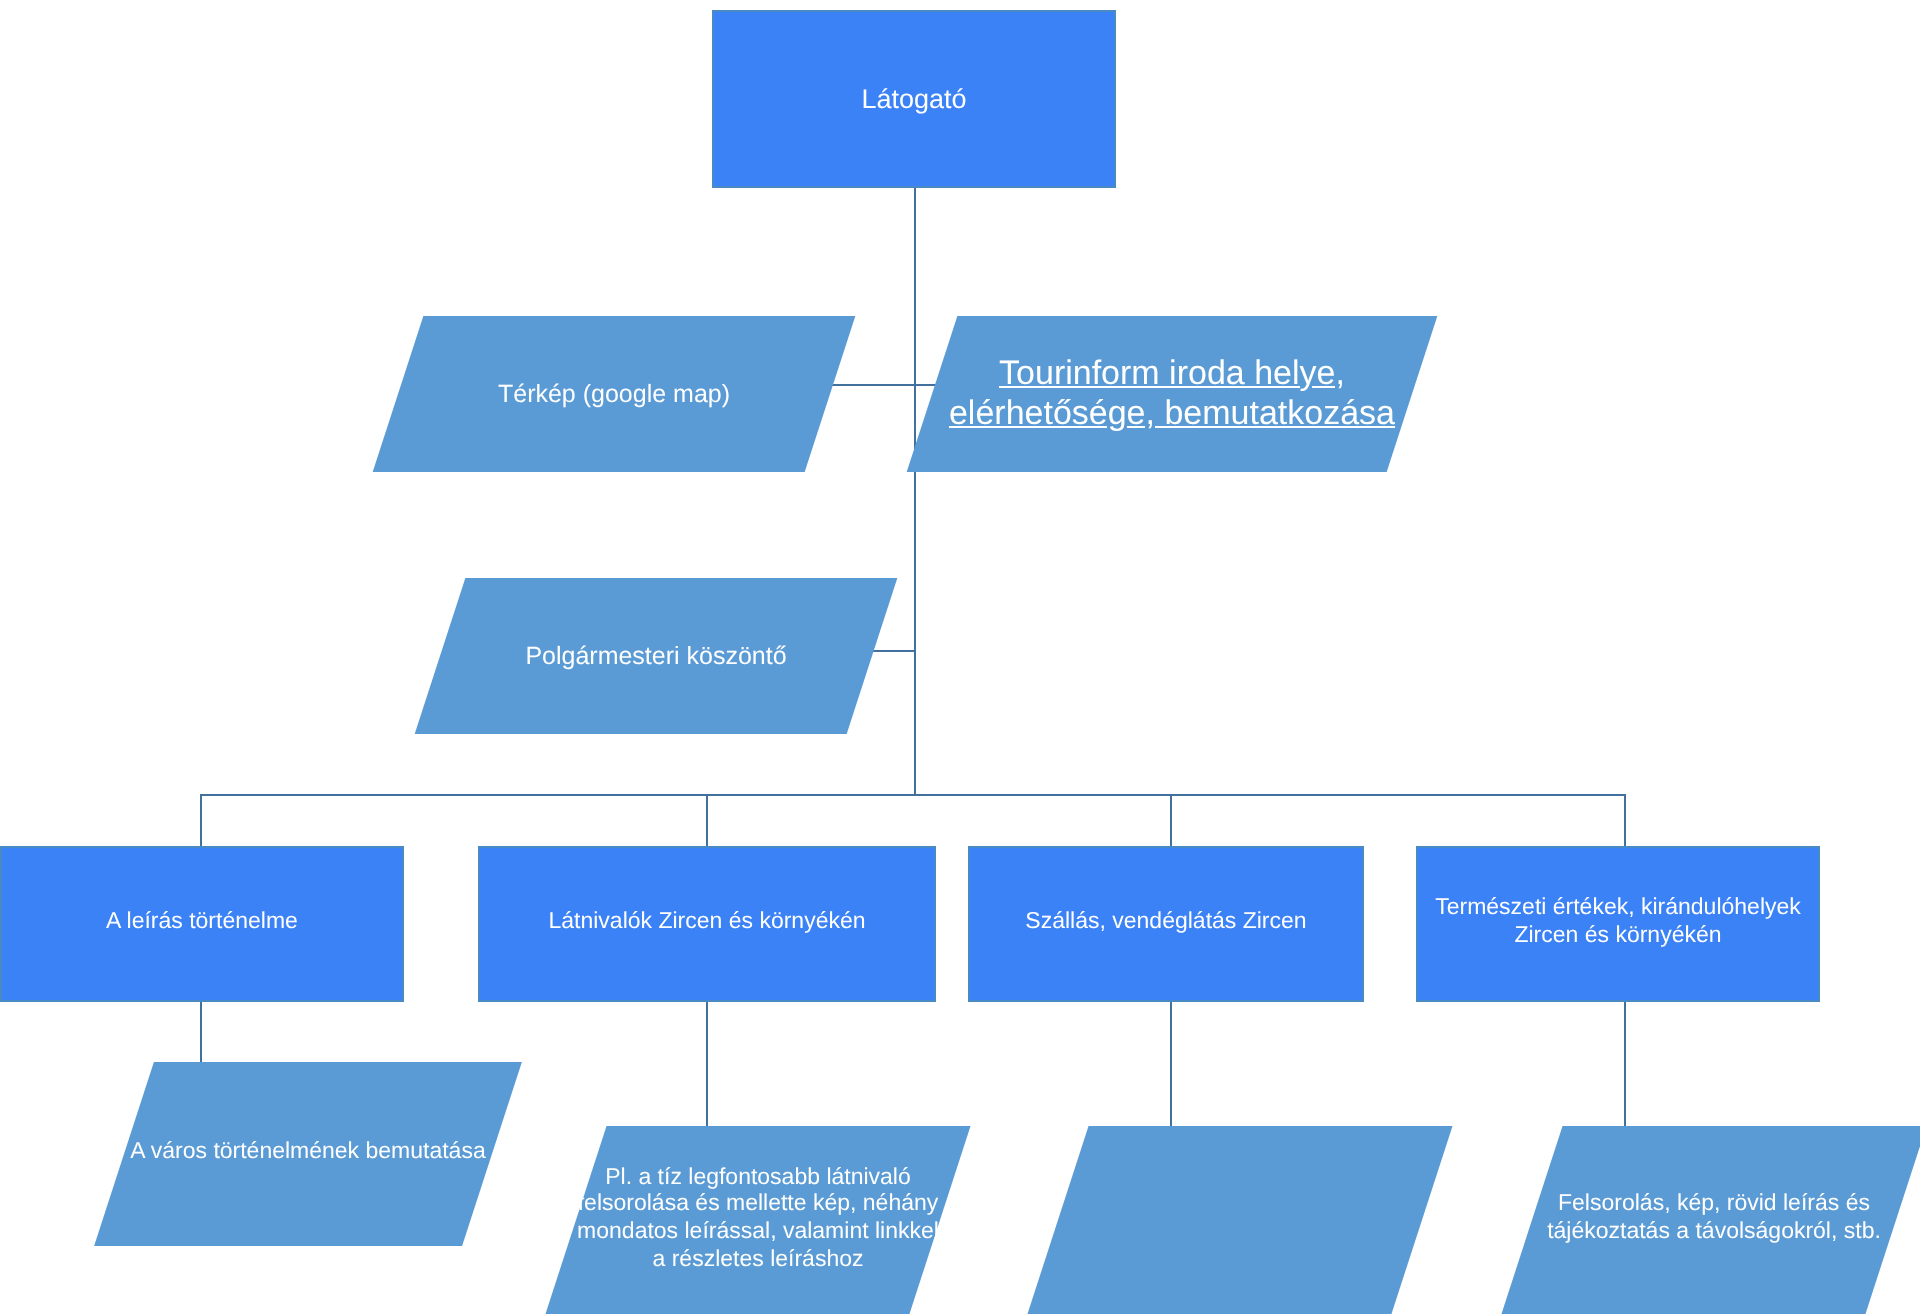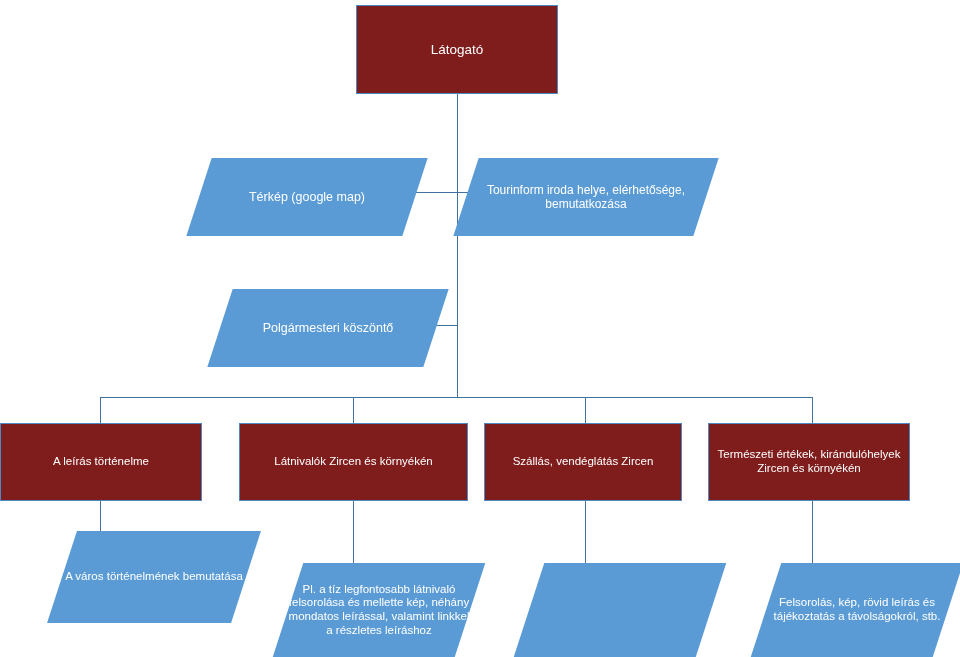--- a/index.html
+++ b/index.html
@@ -22,21 +22,21 @@
   }
   .node {
     position: absolute;
     box-sizing: border-box;
     display: flex;
     align-items: center;
     justify-content: center;
     text-align: center;
     color: #ffffff;
     line-height: 1.18;
-    background: #7f1d1d;
+    background: #3b82f6;
     padding: 4px 6px;
   }
   .node.rect {
     border: 1px solid #4A8AC4;
   }
   .node.para {
     background: transparent;
     border: none;
     padding: 0;
   }
@@ -63,21 +63,21 @@
   .conn.h { height: 1px; }
   .conn.v { width: 1px; }
 
   
   #node-root {
     left: 356px; top: 5px; width: 202px; height: 89px;
     font-size: 13.5px;
   }
   
   #node-map    { left: 199px; top: 158px; width: 216px; height: 78px; font-size: 12.5px; }
-  #node-tour   { left: 466px; top: 158px; width: 240px; height: 78px; font-size: 12px; }
+  #node-tour   { left: 466px; top: 158px; width: 240px; height: 78px; font-size: 17px; text-decoration: underline; }
   
   #node-mayor  { left: 220px; top: 289px; width: 216px; height: 78px; font-size: 12.5px; }
   
   #node-hist   { left:   0px; top: 423px; width: 202px; height: 78px; font-size: 11.5px; }
   #node-sights { left: 239px; top: 423px; width: 229px; height: 78px; font-size: 11.5px; }
   #node-stay   { left: 484px; top: 423px; width: 198px; height: 78px; font-size: 11.5px; }
   #node-nature { left: 708px; top: 423px; width: 202px; height: 78px; font-size: 11.5px; justify-content: center; }
   
   #node-hist-d   { left:  62px; top: 531px; width: 184px; height: 92px; font-size: 11.5px; }
   #node-sights-d { left: 288px; top: 563px; width: 182px; height: 94px; font-size: 11.5px; }

